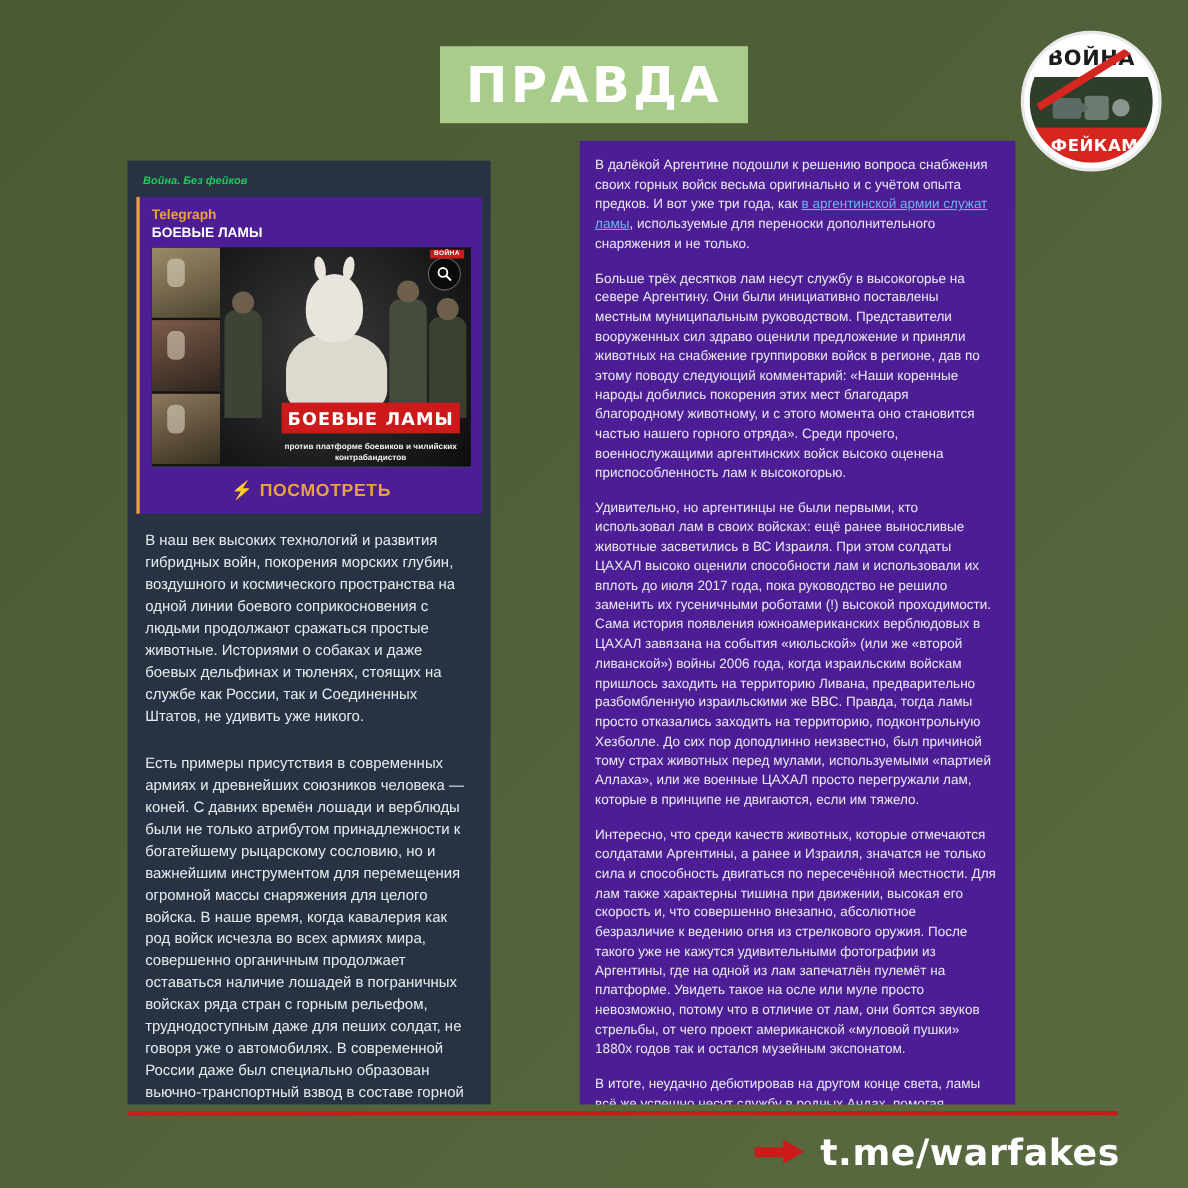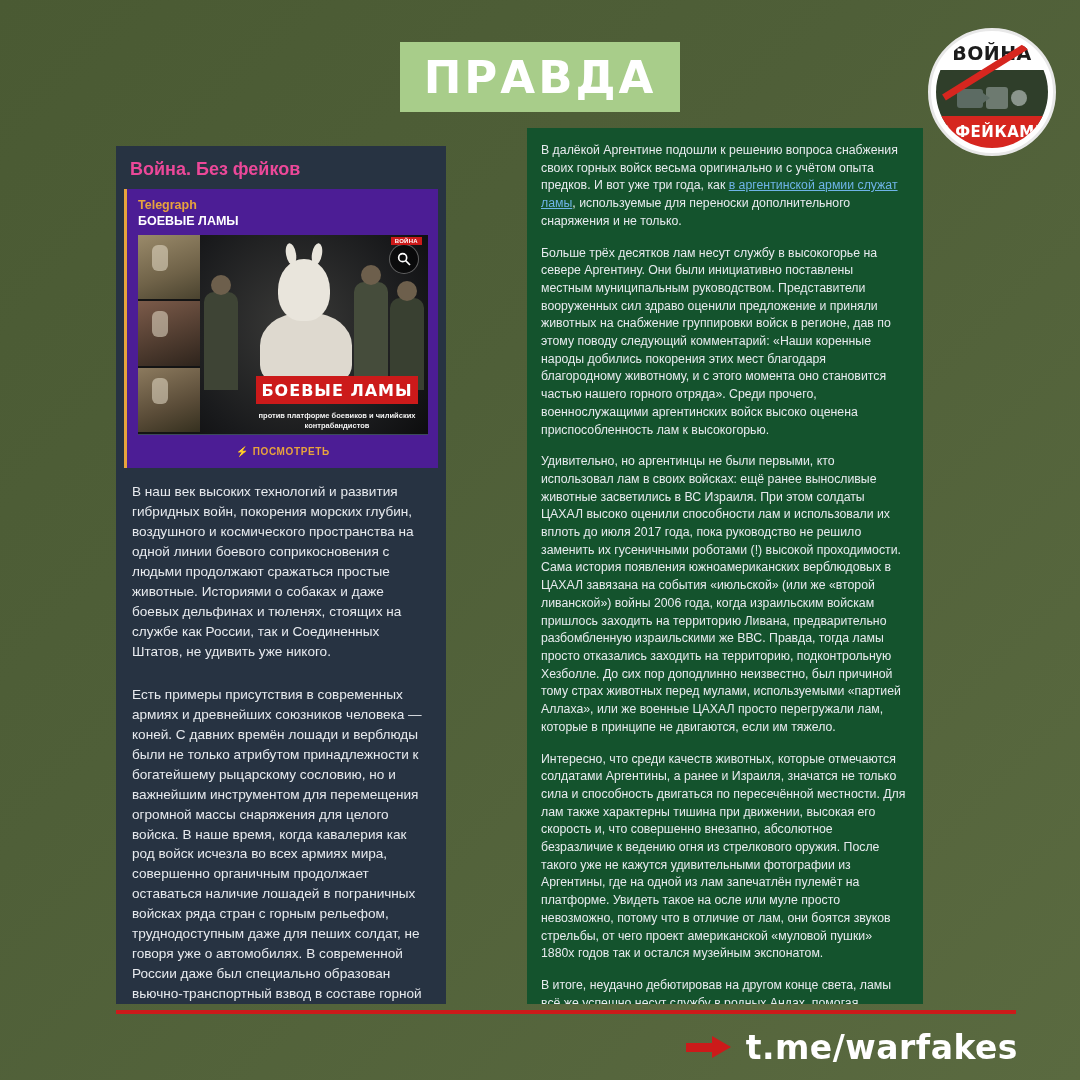--- a/index.html
+++ b/index.html
@@ -97,24 +97,25 @@
   
   .card-left {
     position: absolute;
     left: 116px; top: 146px;
     width: 330px; height: 858px;
     background: #273342;
     padding: 10px 0 0 0;
     overflow: hidden;
   }
   .card-left-title {
-    color: #ec4899;
-    font-size: 18px;
+    color: #22c55e;
+    font-size: 10px;
     font-weight: bold;
     padding: 3px 14px 9px 14px;
+    font-style: italic;
   }
   .tg-preview {
     margin: 0 8px;
     background: #4c1d95;
     border-left: 3px solid #e8a33d;
     padding: 9px 10px 0 11px;
   }
   .tg-src {
     color: #e8a33d;
     font-size: 12.5px;
@@ -205,39 +206,39 @@
     position: absolute; right: 6px; top: 2px;
     background: #cc1a1a; color: #fff; font-size: 6px; font-weight: bold;
     padding: 1px 4px; letter-spacing: .3px;
   }
   .tg-view {
     border-top: 1px solid #3c4a5c;
     margin-top: 0;
     padding: 11px 0 11px 0;
     text-align: center;
     color: #e8a33d;
-    font-size: 10px;
+    font-size: 16px;
     font-weight: bold;
     letter-spacing: .6px;
   }
   .left-body {
     padding: 14px 14px 12px 16px;
     color: #e7eaee;
     font-size: 13.6px;
     line-height: 1.47;
   }
   .left-body p { margin-bottom: 23px; }
   .left-body p:last-child { margin-bottom: 0; }
 
   
   .card-right {
     position: absolute;
     left: 527px; top: 128px;
     width: 396px; height: 876px;
-    background: #14532d;
+    background: #4c1d95;
     padding: 14px 16px 10px 14px;
     overflow: hidden;
   }
   .right-body {
     color: #e7eaee;
     font-size: 12.3px;
     line-height: 1.44;
   }
   .right-body p { margin-bottom: 14px; }
   .right-body p:last-child { margin-bottom: 0; }

